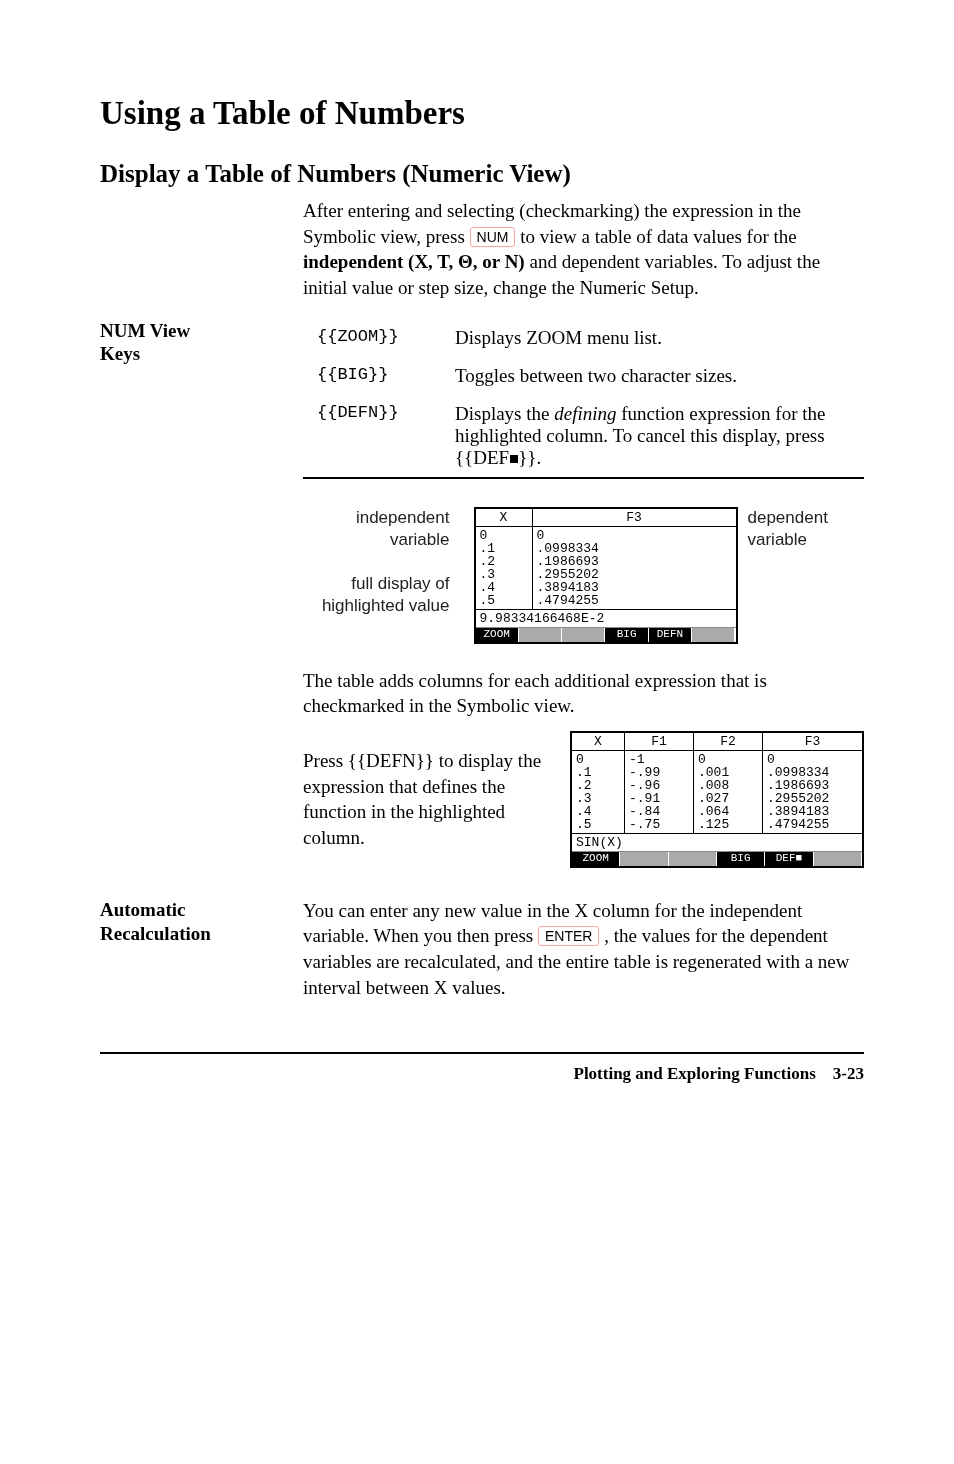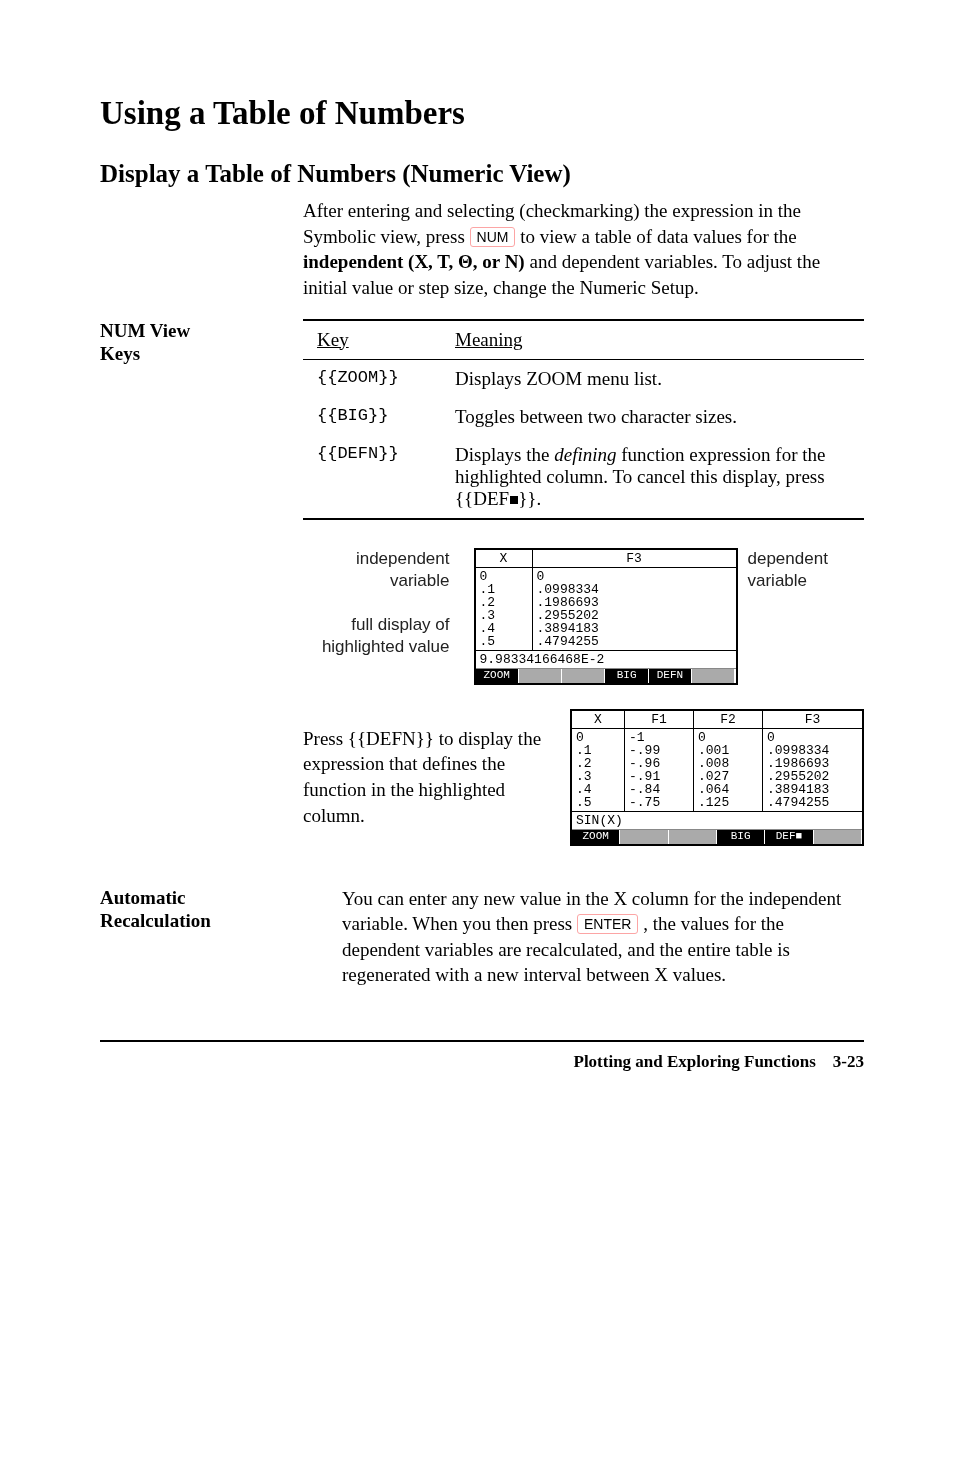--- a/index.html
+++ b/index.html
@@ -217,24 +217,20 @@
   </div>
 
   <div class="twocol" style="margin-top:6px;">
     <div class="leftcol">
       <span>NUM View</span><br>
       <span>Keys</span>
     </div>
     <div class="rightcol">
       <table class="keys">
         <tbody>
-            <tr>
-          <th>Key</th>
-          <th>Meaning</th>
-        </tr>
         <tr>
           <td class="kcell">{{ZOOM}}</td>
           <td>Displays ZOOM menu list.</td>
         </tr>
         <tr>
           <td class="kcell">{{BIG}}</td>
           <td>Toggles between two character sizes.</td>
         </tr>
         <tr>
           <td class="kcell">{{DEFN}}</td>
@@ -286,20 +282,21 @@
             <div class="mbtn">BIG</div>
             <div class="mbtn">DEFN</div>
             <div class="mbtn blank"></div>
           </div>
         </div>
         <div class="annot right">
           <div>dependent variable</div>
         </div>
       </div>
 
+      <p class="para">The table adds columns for each additional expression that is checkmarked in the Symbolic view.</p>
 
       <div class="sidebyside">
         <div class="text">Press {{DEFN}} to display the expression that defines the function in the highlighted column.</div>
 
         <div class="lcd" style="width:290px;">
           <div class="hdr">
             <div style="width:44px;">X</div>
             <div style="width:60px;">F1</div>
             <div style="width:60px;">F2</div>
             <div style="flex:1;">F3</div>
@@ -345,21 +342,21 @@
             <div class="mbtn blank"></div>
             <div class="mbtn">BIG</div>
             <div class="mbtn">DEF■</div>
             <div class="mbtn blank"></div>
           </div>
         </div>
       </div>
     </div>
   </div>
 
-  <div class="twocol" style="margin-top:10px;gap:39px;">
+  <div class="twocol" style="">
     <div class="leftcol">
       <span>Automatic</span><br>
       <span>Recalculation</span>
     </div>
     <div class="rightcol">
       <p class="para">
         <span>You can enter any new value in the X column for the independent variable. When you then press </span>
         <span class="keycap">ENTER</span>
         <span>, the values for the dependent variables are recalculated, and the entire table is regenerated with a new interval between X values.</span>
       </p>

